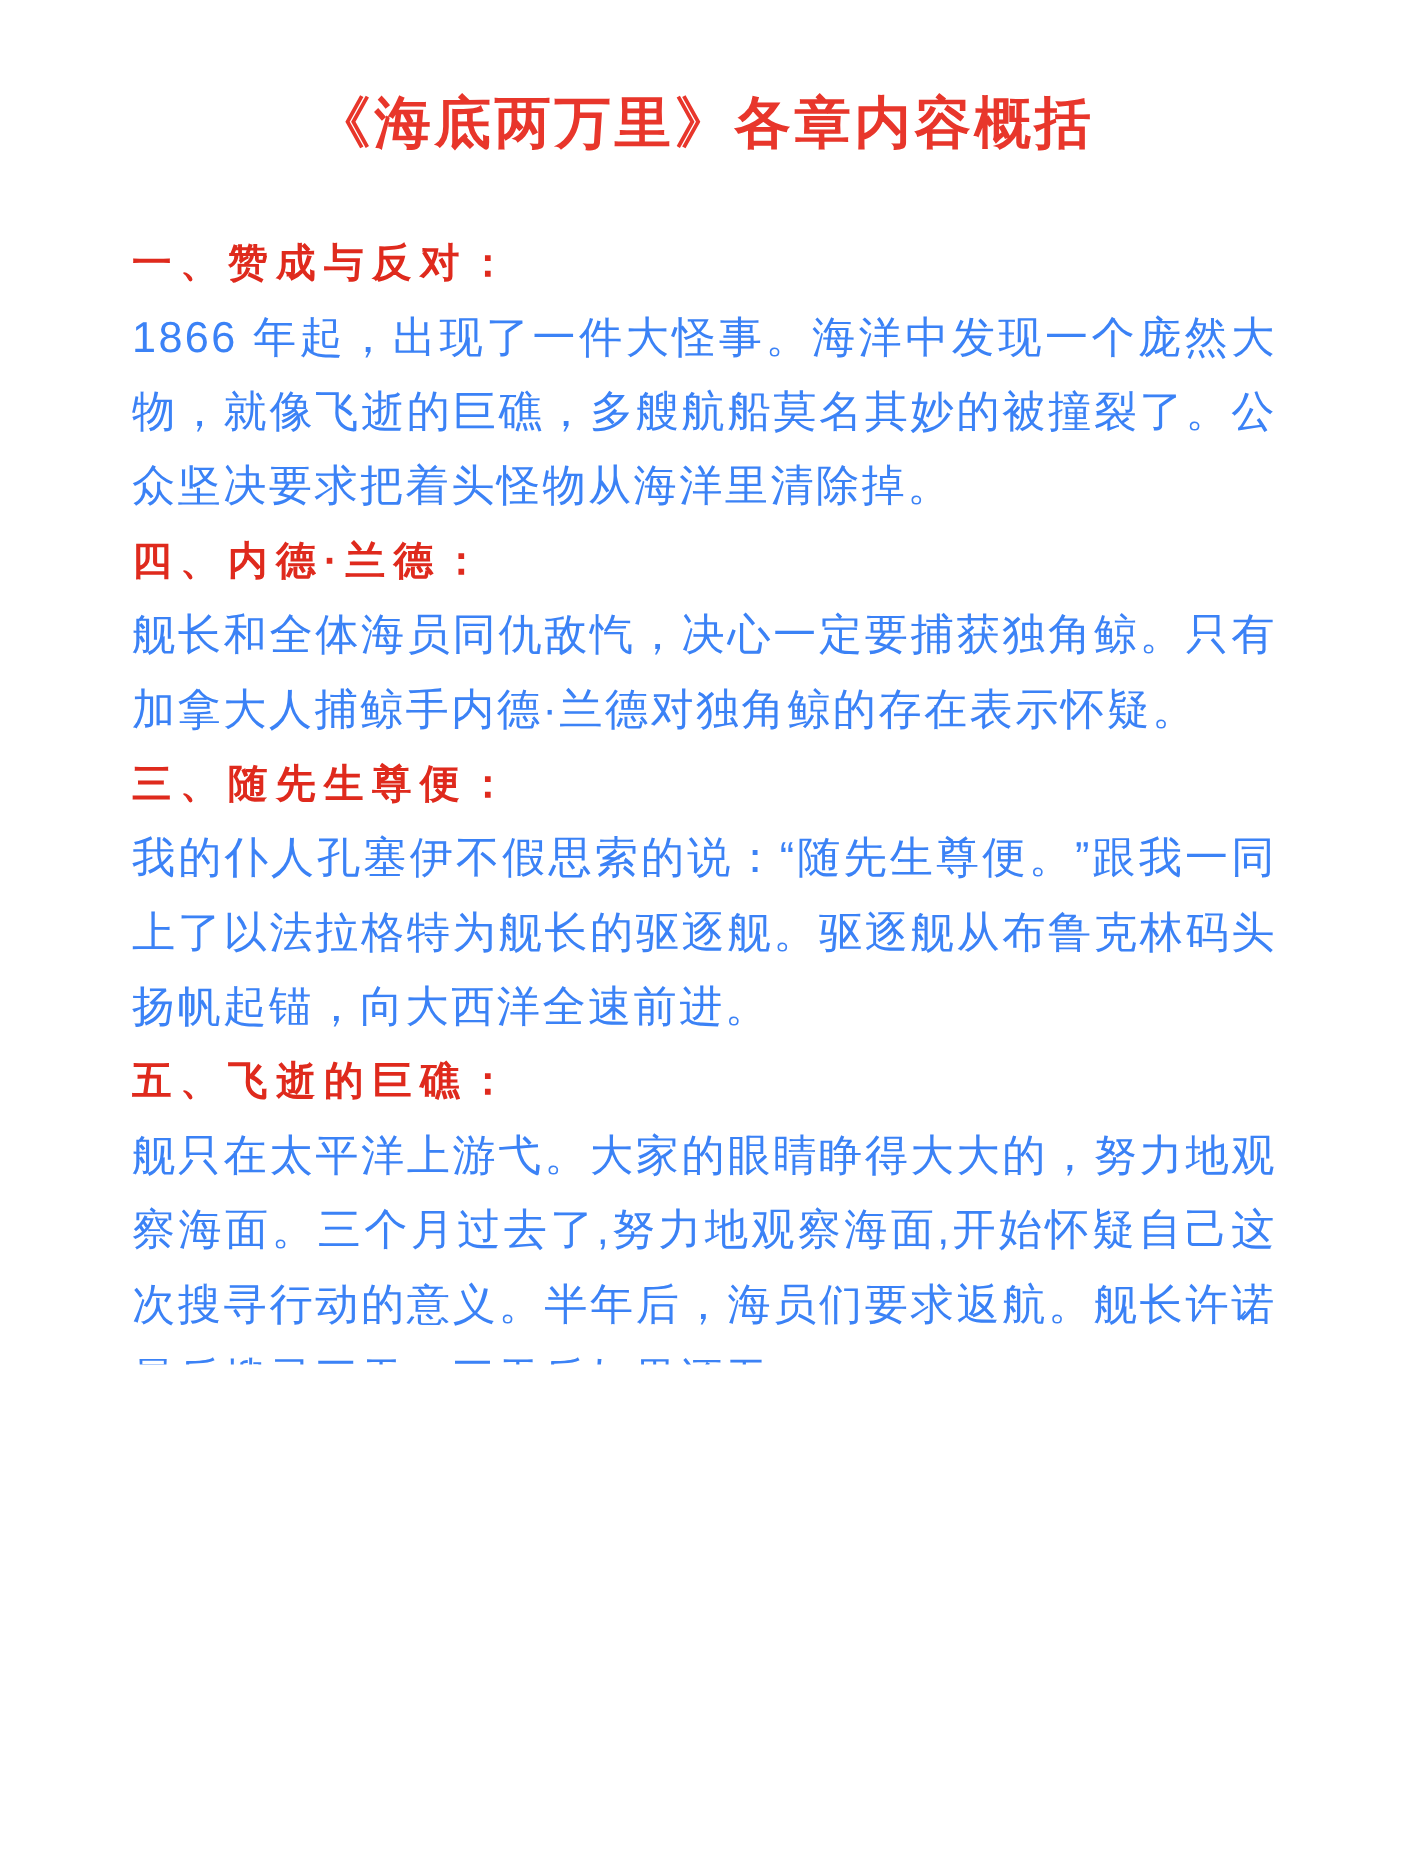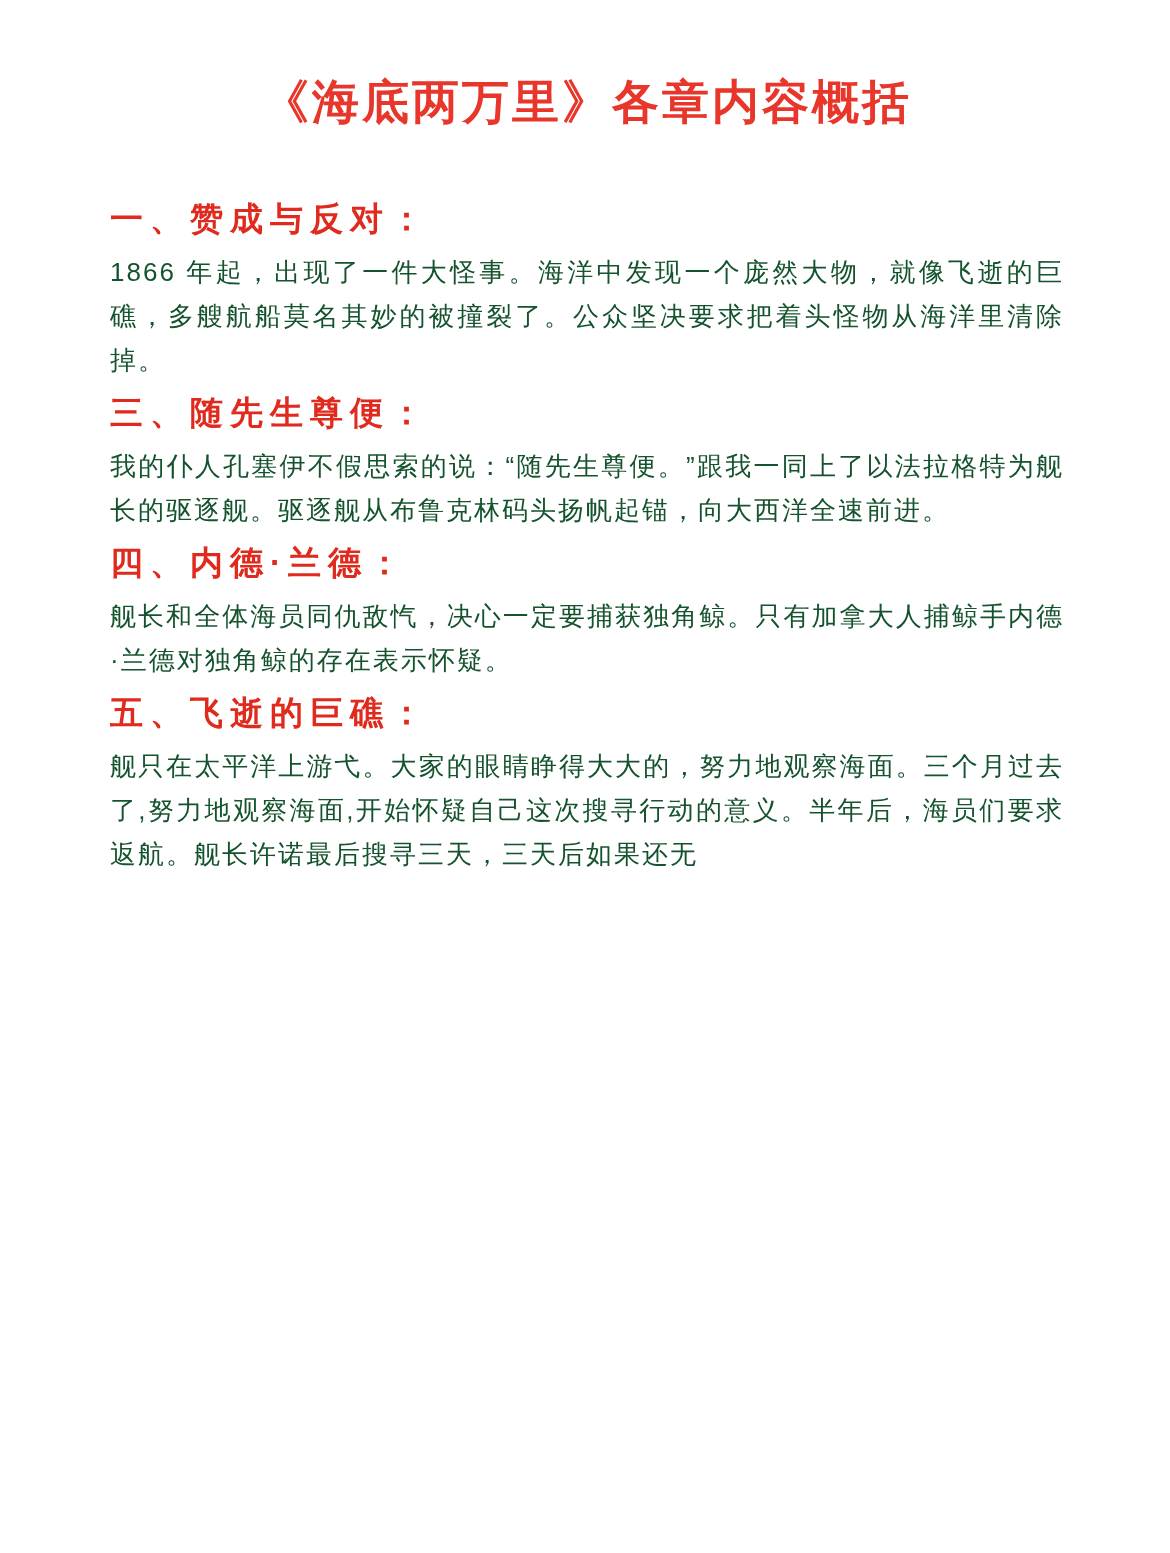--- a/index.html
+++ b/index.html
@@ -36,52 +36,52 @@
     line-height: 62px;
     font-weight: 700;
     letter-spacing: 7px;
     color: #df2a1d;
   }
   .first-gap {
     height: 58px;
   }
   .section-body {
     margin: 0;
-    font-size: 26px;
-    line-height: 44px;
+    font-size: 36px;
+    line-height: 62px;
     font-weight: 400;
     letter-spacing: 2px;
-    color: #14532d;
+    color: #3b82f6;
     text-align: justify;
     text-justify: inter-ideograph;
   }
 </style>
 </head>
 <body>
 
 <div class="page">
 
   <h1 class="doc-title">《海底两万里》各章内容概括</h1>
 
   <div class="first-gap"></div>
 
   <section>
     <h2 class="section-heading">一、赞成与反对：</h2>
     <p class="section-body">1866 年起，出现了一件大怪事。海洋中发现一个庞然大物，就像飞逝的巨礁，多艘航船莫名其妙的被撞裂了。公众坚决要求把着头怪物从海洋里清除掉。</p>
   </section>
 
 
   <section>
-    <h2 class="section-heading">三、随先生尊便：</h2>
-    <p class="section-body">我的仆人孔塞伊不假思索的说：“随先生尊便。”跟我一同上了以法拉格特为舰长的驱逐舰。驱逐舰从布鲁克林码头扬帆起锚，向大西洋全速前进。</p>
+    <h2 class="section-heading">四、内德·兰德：</h2>
+    <p class="section-body">舰长和全体海员同仇敌忾，决心一定要捕获独角鲸。只有加拿大人捕鲸手内德·兰德对独角鲸的存在表示怀疑。</p>
   </section>
 
   <section>
-    <h2 class="section-heading">四、内德·兰德：</h2>
-    <p class="section-body">舰长和全体海员同仇敌忾，决心一定要捕获独角鲸。只有加拿大人捕鲸手内德·兰德对独角鲸的存在表示怀疑。</p>
+    <h2 class="section-heading">三、随先生尊便：</h2>
+    <p class="section-body">我的仆人孔塞伊不假思索的说：“随先生尊便。”跟我一同上了以法拉格特为舰长的驱逐舰。驱逐舰从布鲁克林码头扬帆起锚，向大西洋全速前进。</p>
   </section>
 
   <section>
     <h2 class="section-heading">五、飞逝的巨礁：</h2>
     <p class="section-body">舰只在太平洋上游弋。大家的眼睛睁得大大的，努力地观察海面。三个月过去了,努力地观察海面,开始怀疑自己这次搜寻行动的意义。半年后，海员们要求返航。舰长许诺最后搜寻三天，三天后如果还无</p>
   </section>
 
 </div>
 
 </body></html>

